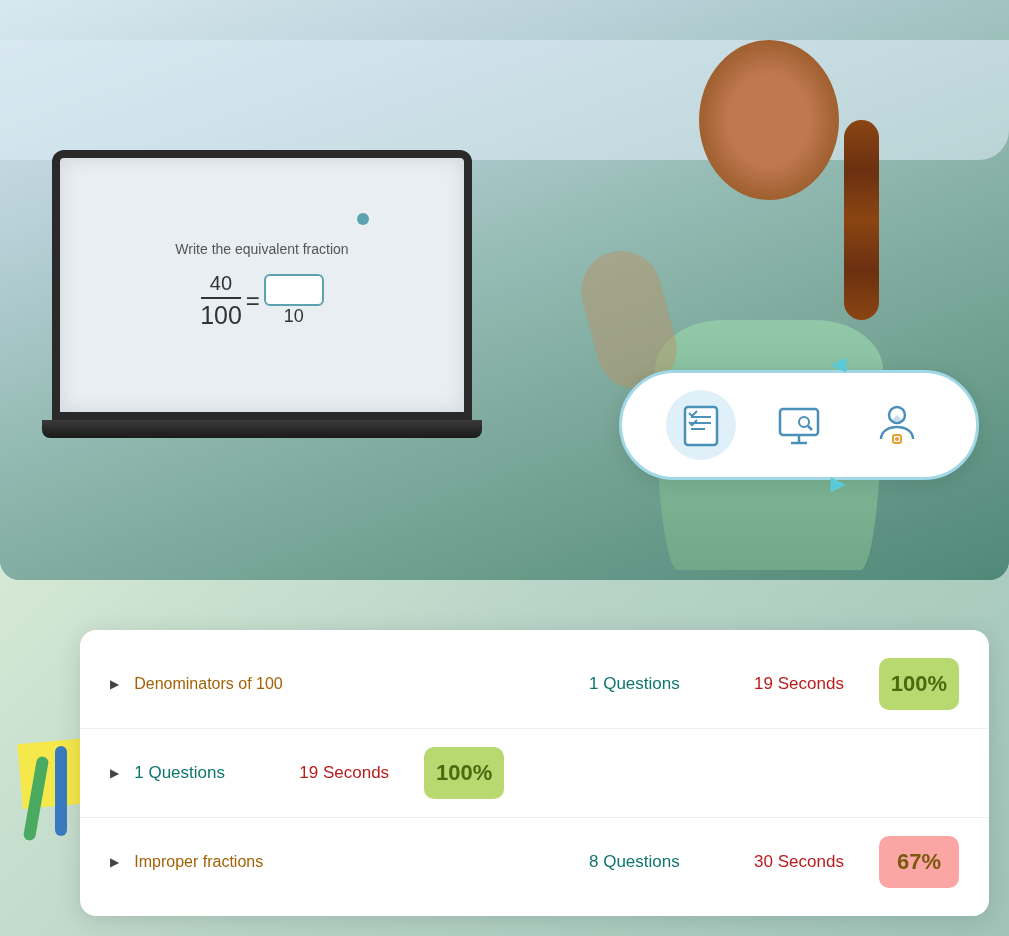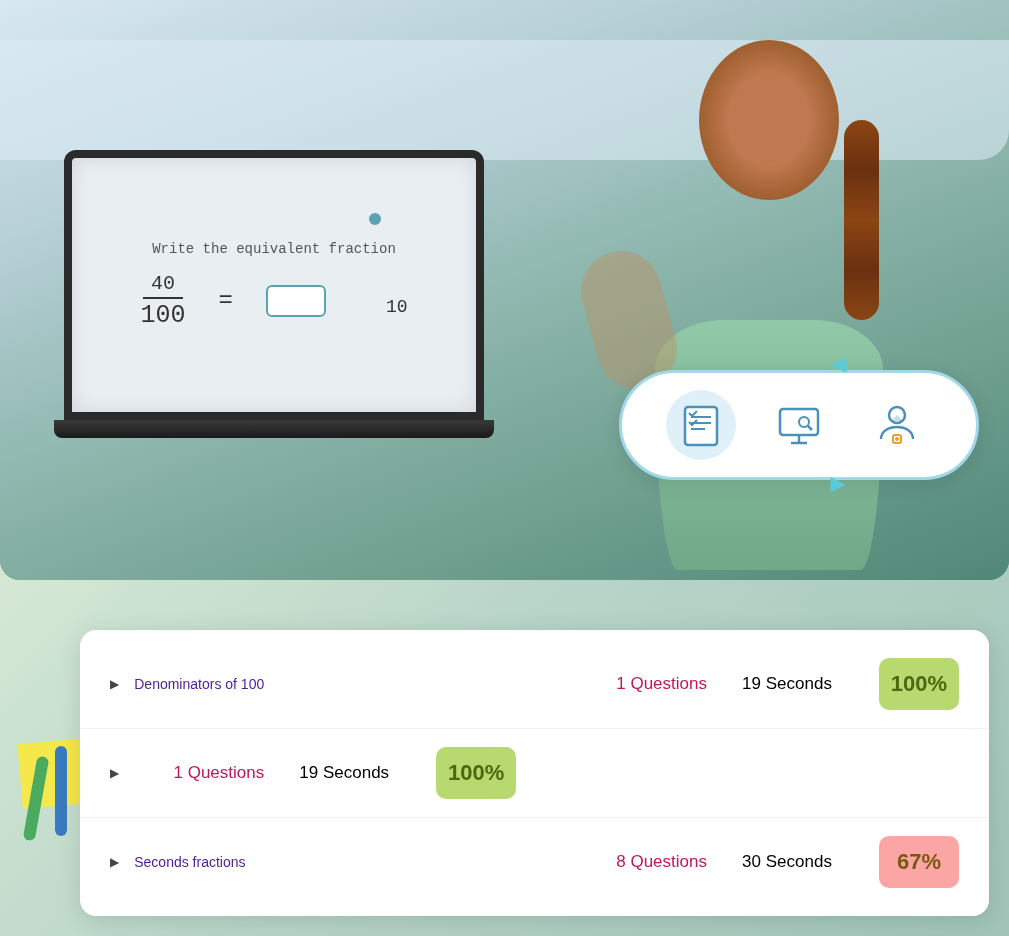--- a/index.html
+++ b/index.html
@@ -29,26 +29,25 @@
       height: 62%;
       background: linear-gradient(160deg, #c8d8e8 0%, #b0c8d8 20%, #98b8c8 40%, #7a9daf 60%, #6a8d9f 80%);
       z-index: 0;
       border-radius: 0 0 20px 20px;
       overflow: hidden;
     }
 
     
     .laptop-container {
       position: absolute;
-      left: 64px;
+      left: 52px;
       top: 150px;
       width: 480px;
       height: 340px;
       z-index: 2;
-      font-family: Liberation Mono, monospace;
     }
 
     .laptop-screen {
       width: 420px;
       height: 270px;
       background: #e8eef2;
       border: 8px solid #2a2a2a;
       border-radius: 12px 12px 0 0;
       position: relative;
       display: flex;
@@ -66,21 +65,21 @@
     .laptop-screen-content .fraction-question {
       font-size: 14px;
       color: #555;
       margin-bottom: 15px;
     }
 
     .fraction-eq {
       display: flex;
       align-items: center;
       justify-content: center;
-      gap: 33px;
+      gap: 4px;
       font-size: 18px;
       color: #333;
     }
 
     .fraction {
       display: flex;
       flex-direction: column;
       align-items: center;
     }
 
@@ -236,49 +235,48 @@
 
     .row-arrow {
       color: #444;
       font-size: 12px;
       margin-right: 5px;
       cursor: pointer;
     }
 
     .row-title {
       flex: 1;
-      font-size: 14px;
-      color: #4c1d95;
+      font-size: 16px;
+      color: #a16207;
       font-weight: 500;
     }
 
     .row-questions {
       width: 130px;
       font-size: 17px;
-      color: #be185d;
-      text-align: right;
+      color: #0f766e;
+      text-align: left;
     }
 
     .row-time {
       width: 140px;
       font-size: 17px;
-      color: #000000;
+      color: #b91c1c;
       text-align: center;
     }
 
     .row-score {
       width: 80px;
       height: 52px;
       border-radius: 10px;
       display: flex;
       align-items: center;
       justify-content: center;
       font-size: 22px;
       font-weight: 700;
-      margin-left: 12px;
     }
 
     .score-green {
       background: #b8d870;
       color: #4a6a10;
     }
 
     .score-yellow {
       background: #fca5a5;
       color: #7a5a10;
@@ -304,21 +302,21 @@
   <div class="laptop-screen">
     <div class="laptop-screen-content">
       <div class="fraction-question">Write the equivalent fraction</div>
       <div class="fraction-eq">
         <div class="fraction">
           <span class="num">40</span>
           <div class="line"></div>
           <span class="den">100</span>
         </div>
         <span style="font-size:24px;">=</span>
-        <div style="display:flex;flex-direction:row;align-items:flex-end;">
+        <div style="display:flex;flex-direction:column;align-items:center;">
           <div class="answer-box" style="min-width:60px;height:32px;border:2px solid #5ba3b0;border-radius:6px;background:white;"></div>
           <div class="line" style="width:60px;"></div>
           <span class="den">10</span>
         </div>
       </div>
     </div>
 
     <div style="position:absolute;top:55px;right:95px;width:12px;height:12px;background:#5ba3b0;border-radius:50%;"></div>
   </div>
   <div class="laptop-base"></div>
@@ -391,21 +389,21 @@
     <span class="row-arrow">▶</span>
     <span class="row-questions">1 Questions</span>
     <span class="row-time">19 Seconds</span>
     <div class="row-score score-green">
       <span>100%</span>
     </div>
   </div>
 
   <div class="table-row">
     <span class="row-arrow">▶</span>
-    <span class="row-title">Seconds fractions</span>
+    <span class="row-title">Improper fractions</span>
     <span class="row-questions">8 Questions</span>
     <span class="row-time">30 Seconds</span>
     <div class="row-score score-yellow">
       <span>67%</span>
     </div>
   </div>
 
 </div>
 
 </body></html>

